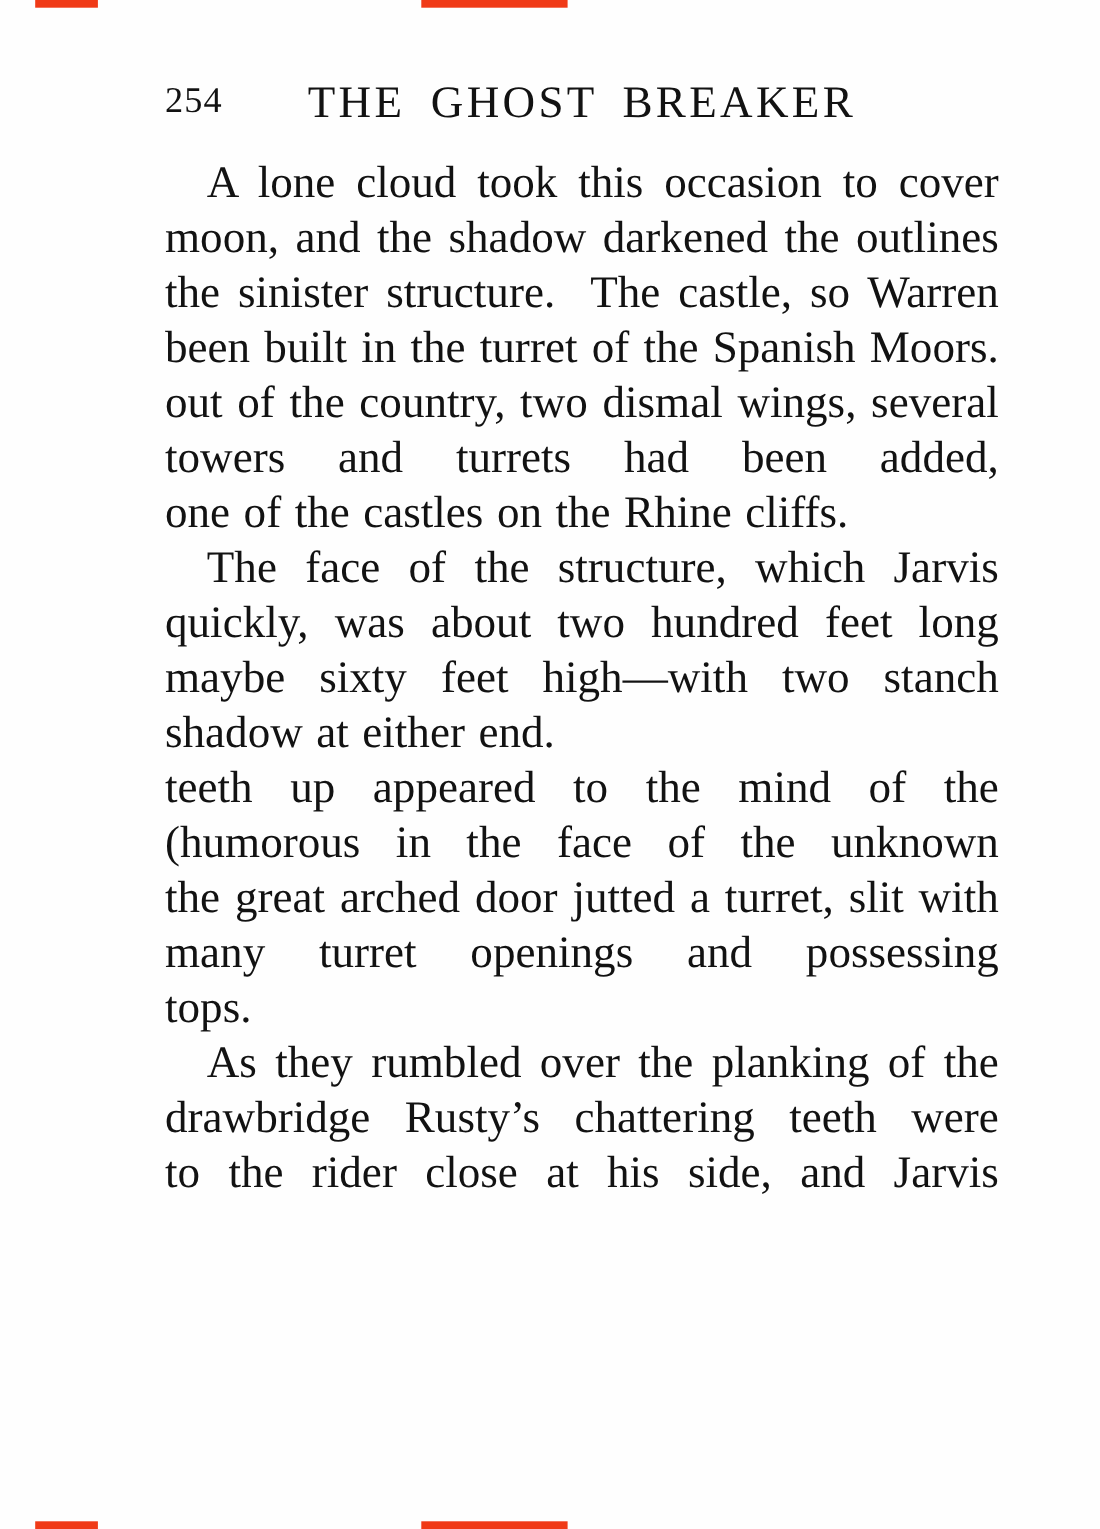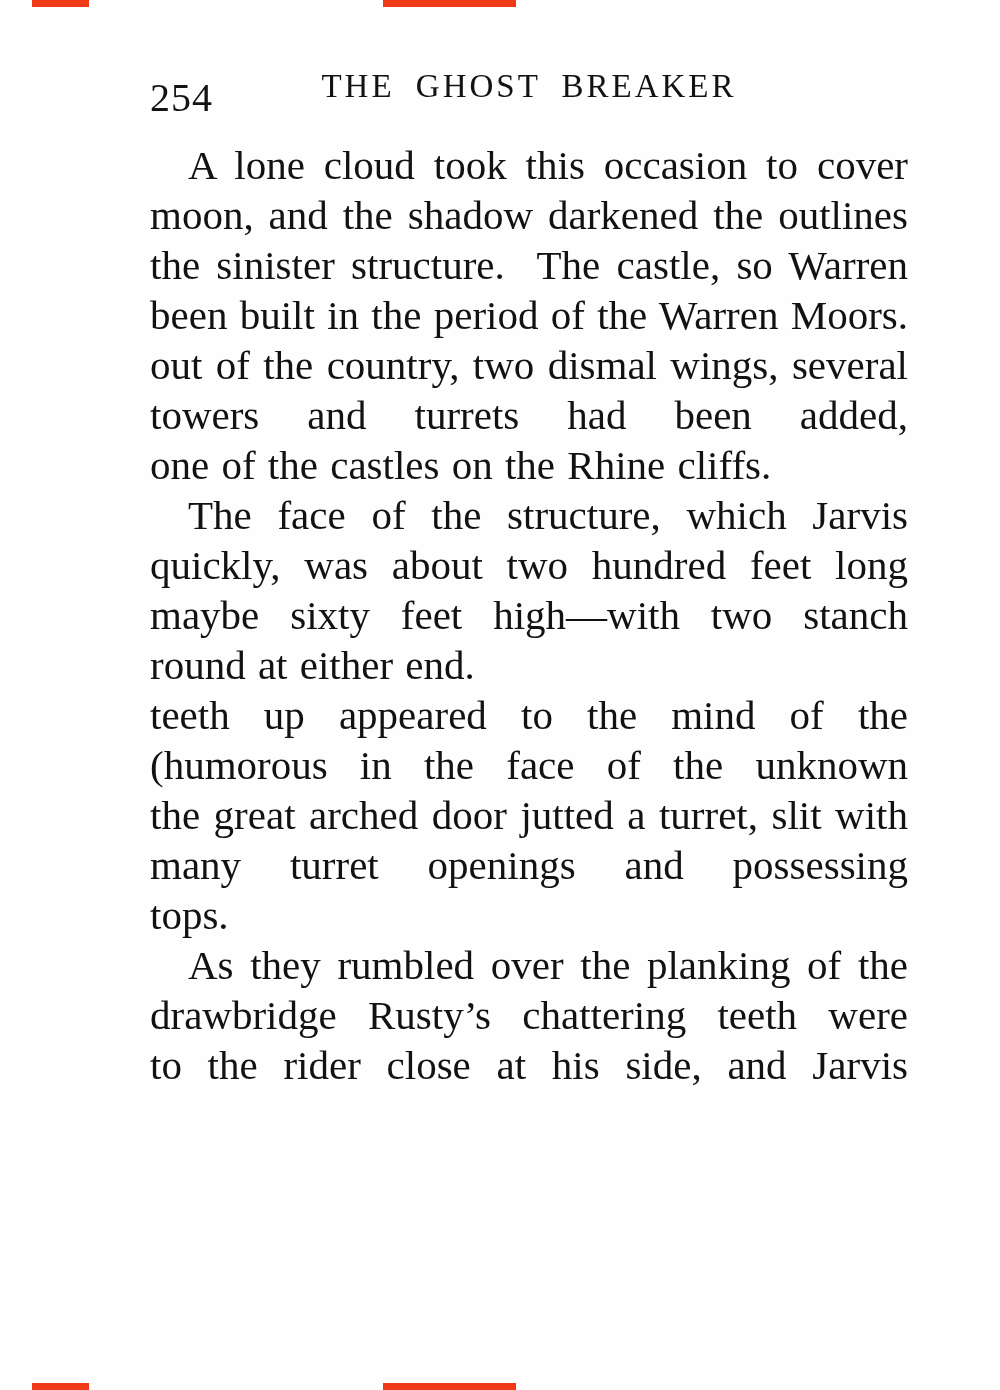--- a/index.html
+++ b/index.html
@@ -16,30 +16,30 @@
     position: absolute;
     left: 150px;
     top: 68px;
     width: 758px;
     height: 42px;
   }
   .page-number {
     position: absolute;
     left: 0;
     top: 6px;
-    font-size: 40px;
+    font-size: 33px;
     letter-spacing: 1px;
   }
   .running-title {
     position: absolute;
     left: 0;
     width: 100%;
     top: 0;
     text-align: center;
-    font-size: 33px;
+    font-size: 41px;
     letter-spacing: 3px;
     word-spacing: 10px;
     white-space: nowrap;
   }
   .text-block {
     position: absolute;
     left: 150px;
     top: 140px;
     width: 758px;
   }
@@ -80,28 +80,28 @@
 
   <header class="page-header">
     <span class="page-number">254</span>
     <span class="running-title">THE GHOST BREAKER</span>
   </header>
 
   <main class="text-block">
       <div class="line indent">A lone cloud took this occasion to cover the</div>
       <div class="line">moon, and the shadow darkened the outlines of</div>
       <div class="line">the sinister structure.  The castle, so Warren</div>
-      <div class="line">been built in the period of the Warren Moors.</div>
+      <div class="line">been built in the turret of the Spanish Moors.</div>
       <div class="line">out of the country, two dismal wings, several</div>
       <div class="line">towers and turrets had been added, reminding</div>
       <div class="line last">one of the castles on the Rhine cliffs.</div>
       <div class="line indent">The face of the structure, which Jarvis scanned</div>
       <div class="line">quickly, was about two hundred feet long and</div>
       <div class="line">maybe sixty feet high—with two stanch square</div>
-      <div class="line last">round at either end.</div>
+      <div class="line last">shadow at either end.</div>
       <div class="line">teeth up appeared to the mind of the Kentuckian</div>
       <div class="line">(humorous in the face of the unknown danger)</div>
       <div class="line">the great arched door jutted a turret, slit with</div>
       <div class="line">many turret openings and possessing castellated</div>
       <div class="line last">tops.</div>
       <div class="line indent">As they rumbled over the planking of the open</div>
       <div class="line">drawbridge Rusty’s chattering teeth were audible</div>
       <div class="line">to the rider close at his side, and Jarvis muttered</div>
     </main>
 

